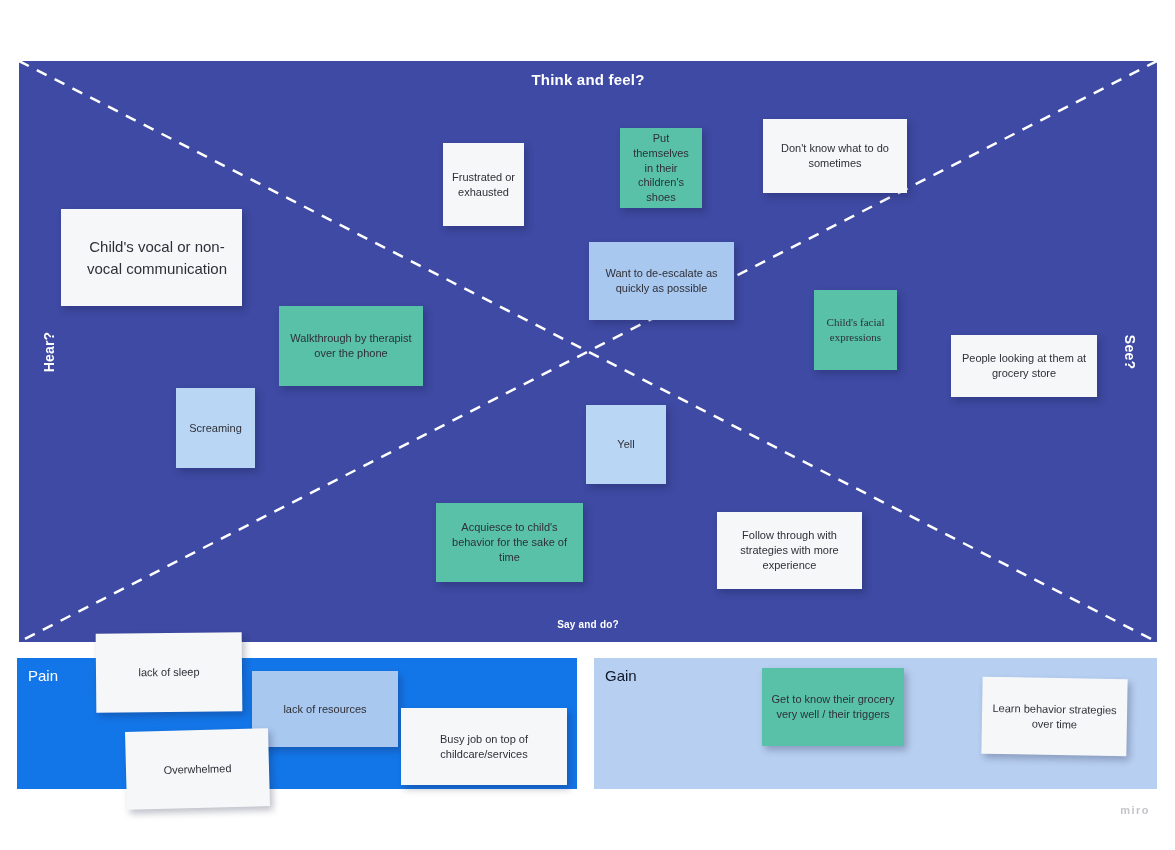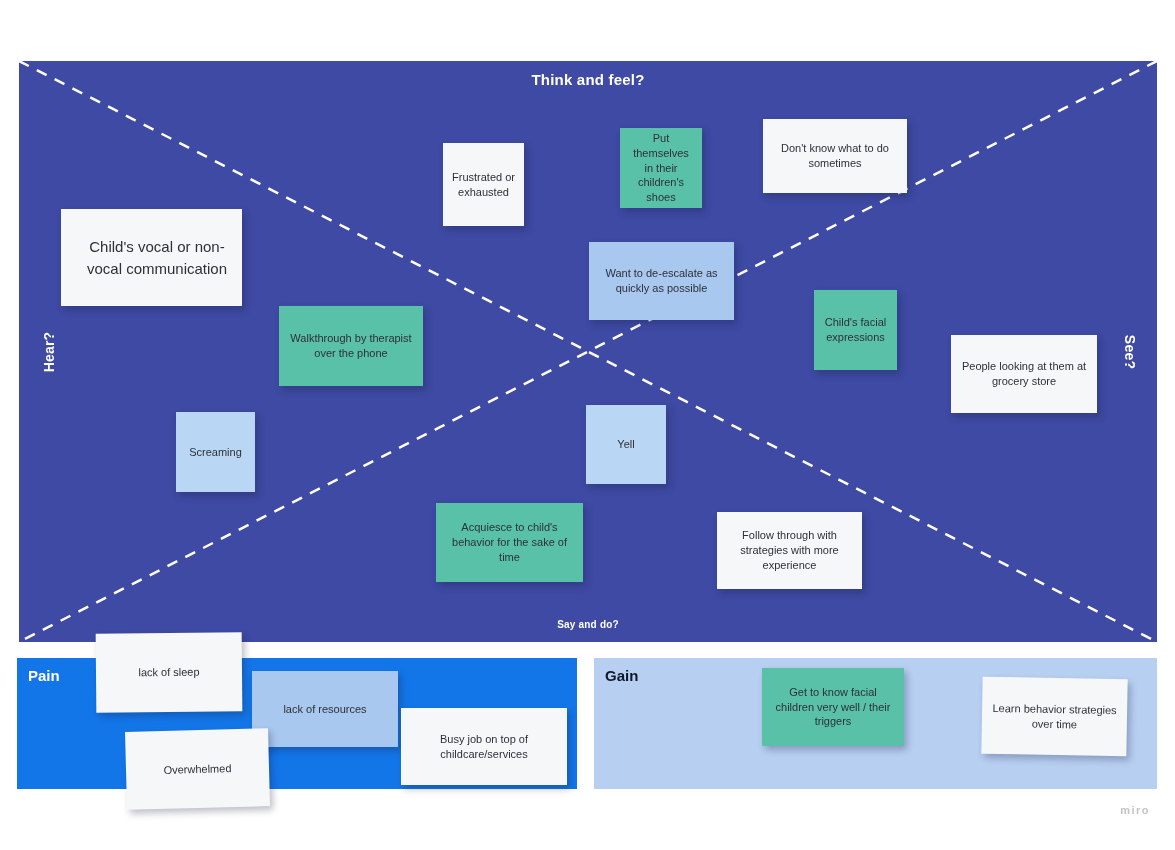--- a/index.html
+++ b/index.html
@@ -11,21 +11,21 @@
   .board svg{position:absolute;left:0;top:0;}
 
   .q-label{position:absolute;color:#ffffff;font-weight:600;letter-spacing:.2px;}
   .q-label.top{top:10px;left:0;width:100%;text-align:center;font-size:15px;}
   .q-label.bottom{bottom:12px;left:0;width:100%;text-align:center;font-size:10px;}
   .q-label.left{left:10px;top:50%;transform:translateY(-50%) rotate(-90deg);transform-origin:center;font-size:14px;}
   .q-label.right{right:10px;top:50%;transform:translateY(-50%) rotate(90deg);transform-origin:center;font-size:14px;}
 
   
   .section{position:absolute;height:131px;top:658px;}
-  .section .sec-label{position:absolute;left:11px;top:9px;font-size:15px;font-weight:700;}
+  .section .sec-label{position:absolute;left:11px;top:9px;font-size:15px;font-weight:400;}
   .pain{left:17px;width:560px;background:var(--pain,#1376e8);}
   .pain .sec-label{color:#ffffff;}
   .gain{left:594px;width:563px;background:var(--gain,#b7cff1);}
   .gain .sec-label{color:#0f172a;}
 
   
   .note{position:absolute;display:flex;align-items:center;justify-content:center;
         text-align:center;padding:6px 8px;box-sizing:border-box;
         font-size:11px;line-height:1.35;color:#2f3037;
         box-shadow:3px 4px 7px rgba(20,25,60,.28);}
@@ -74,27 +74,27 @@
       </div>
       <div class="note white" style="left: 763px; top: 119px; width: 144px; height: 74px;">
         <span>Don't know what to do sometimes</span>
       </div>
       <div class="note blue" style="left: 541px; top: 242px; width: 145px; height: 78px; margin-left: 48px;">
         <span>Want to de-escalate as quickly as possible</span>
       </div>
       <div class="note teal" style="left: 279px; top: 306px; width: 144px; height: 80px;">
         <span>Walkthrough by therapist over the phone</span>
       </div>
-      <div class="note teal" style="left: 814px; top: 290px; width: 83px; height: 80px;">
+      <div class="note teal" style="left: 814px; top: 290px; width: 83px; height: 80px; font-family: Liberation Serif, serif;">
         <span>Child's facial expressions</span>
       </div>
-      <div class="note white" style="left: 951px; top: 335px; width: 146px; height: 78px;">
+      <div class="note white" style="left: 951px; top: 335px; width: 146px; height: 62px;">
         <span>People looking at them at grocery store</span>
       </div>
-      <div class="note lightblue" style="left: 176px; top: 388px; width: 79px; height: 80px; margin-top: 24px;">
+      <div class="note lightblue" style="left: 176px; top: 388px; width: 79px; height: 80px;">
         <span>Screaming</span>
       </div>
       <div class="note lightblue" style="left: 586px; top: 405px; width: 80px; height: 79px;">
         <span>Yell</span>
       </div>
       <div class="note teal" style="left: 436px; top: 503px; width: 147px; height: 79px;">
         <span>Acquiesce to child's behavior for the sake of time</span>
       </div>
       <div class="note white" style="left: 717px; top: 512px; width: 145px; height: 77px;">
         <span>Follow through with strategies with more experience</span>
@@ -105,21 +105,21 @@
       <div class="note blue" style="left: 252px; top: 671px; width: 146px; height: 76px;">
         <span>lack of resources</span>
       </div>
       <div class="note white" style="left: 401px; top: 708px; width: 166px; height: 77px;">
         <span>Busy job on top of childcare/services</span>
       </div>
       <div class="note white" style="left: 126px; top: 730px; width: 143px; height: 78px; transform: rotate(-1.5deg);">
         <span>Overwhelmed</span>
       </div>
       <div class="note teal" style="left: 762px; top: 668px; width: 142px; height: 78px;">
-        <span>Get to know facial children very well / their triggers</span>
+        <span>Get to know their grocery very well / their triggers</span>
       </div>
       <div class="note white" style="left: 982px; top: 678px; width: 145px; height: 77px; transform: rotate(1deg);">
         <span>Learn behavior strategies over time</span>
       </div>
     </div>
 
   <div class="watermark">miro</div>
 </div>
 
 </body></html>

